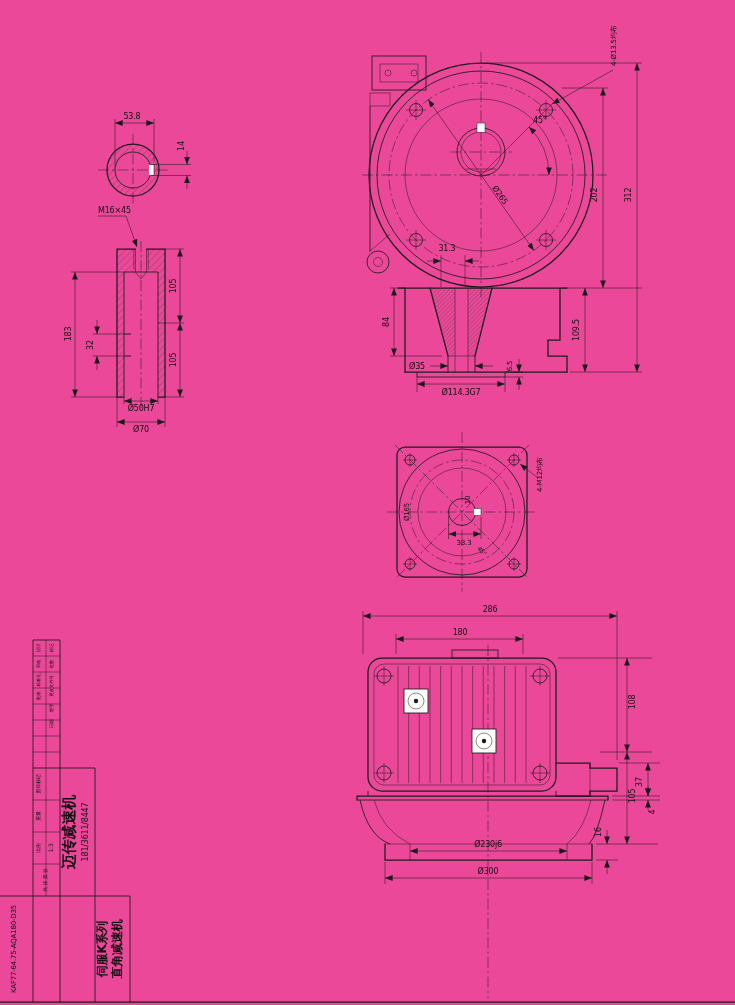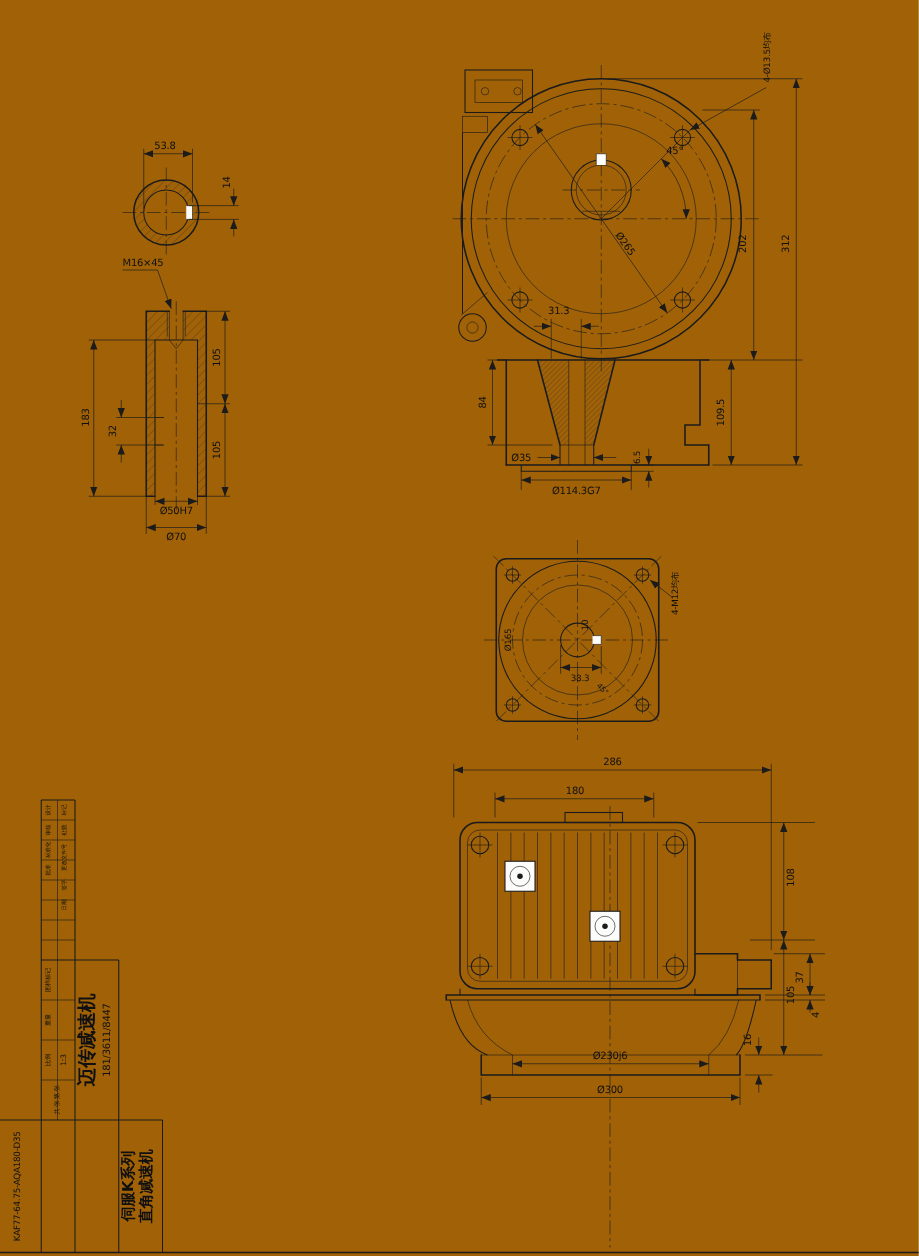--- a/index.html
+++ b/index.html
@@ -1,17 +1,17 @@
 <!DOCTYPE html>
 <html><head>
 <meta charset="utf-8">
 <style>
   html,body{margin:0;padding:0}
   body{background:#d9d9d9}
-  .sheet{position:relative;width:735px;height:1005px;background:#a16207;overflow:hidden;
+  .sheet{position:relative;width:735px;height:1005px;background:#ec4899;overflow:hidden;
          font-family:"DejaVu Sans",sans-serif}
   svg{position:absolute;left:0;top:0}
   .ol{stroke:#1b1b1b;stroke-width:1.25;fill:none;stroke-linecap:round}
   .o2{stroke:#1b1b1b;stroke-width:.85;fill:none}
   .tl{stroke:#1b1b1b;stroke-width:.5;fill:none}
   .cl{stroke:#1b1b1b;stroke-width:.5;fill:none;stroke-dasharray:11 3 2.5 3}
   .dl{stroke:#1b1b1b;stroke-width:.55;fill:none}
   text{fill:#101010;font-family:"DejaVu Sans",sans-serif;font-size:9px;letter-spacing:-.2px}
   .t8{font-size:8px}.t7{font-size:7px}.t6{font-size:6px}.t5{font-size:5px}.t45{font-size:4.5px}
   .t12{font-size:12px}.t15{font-size:15px}

